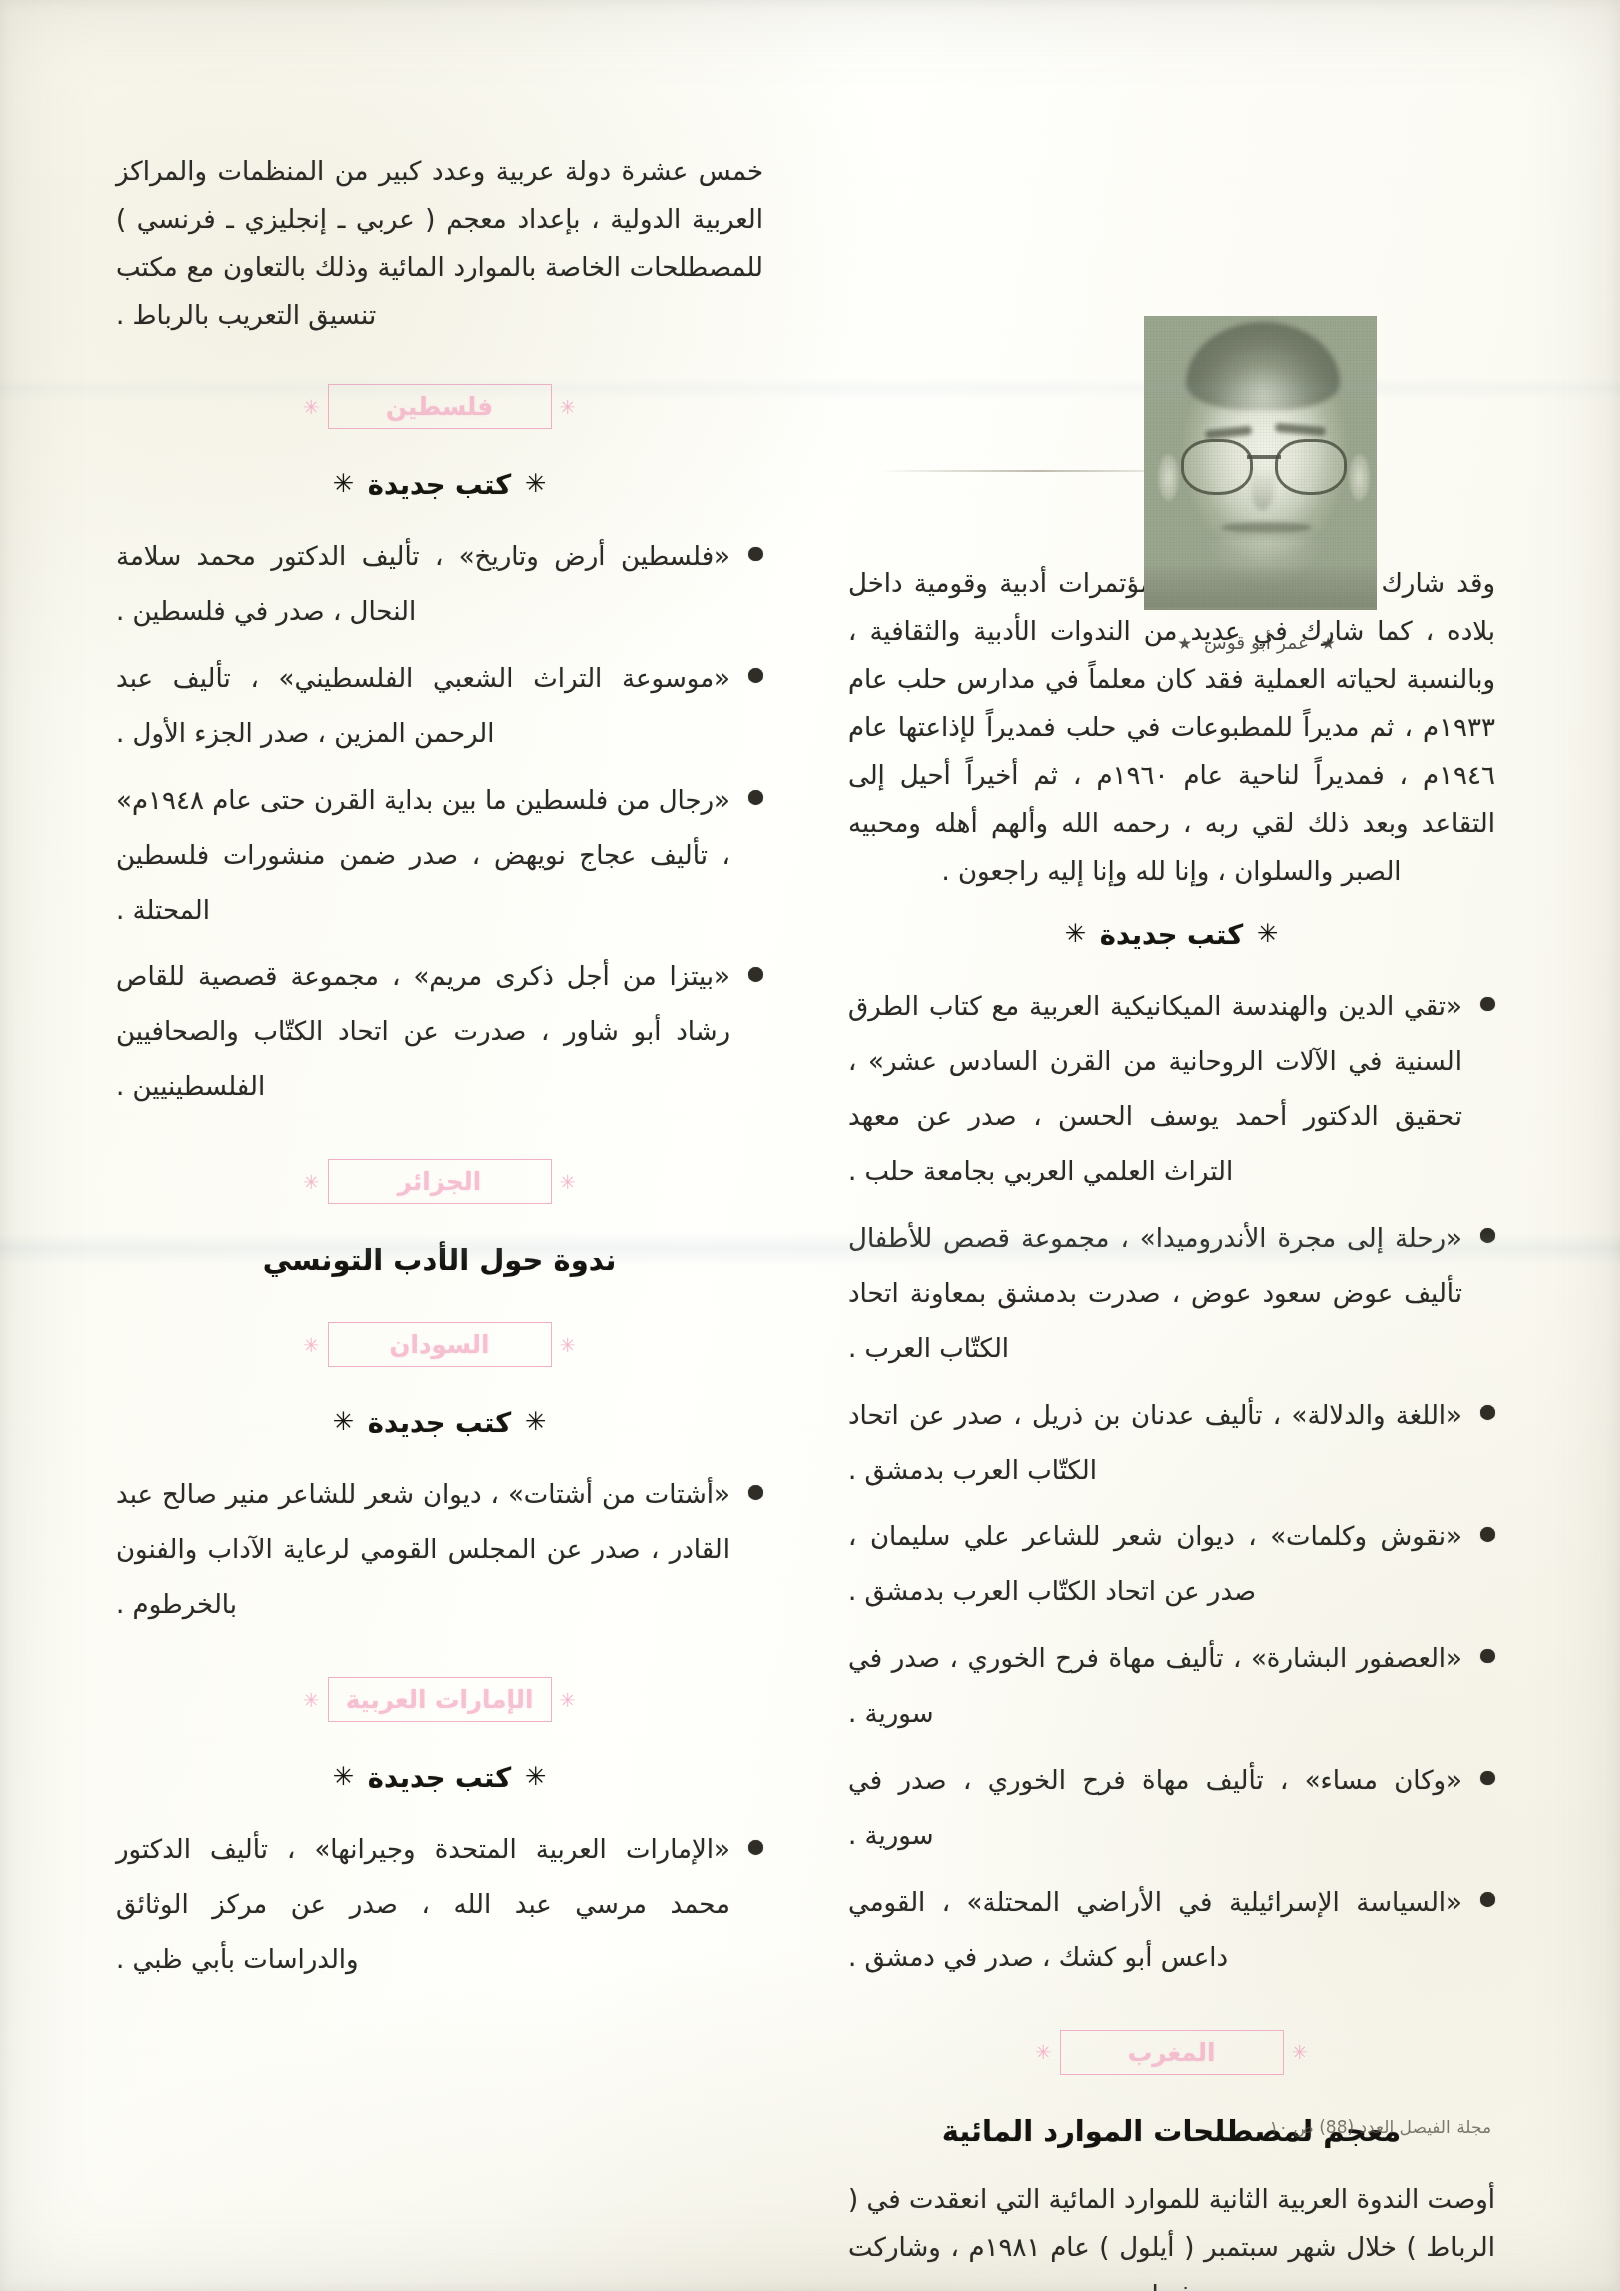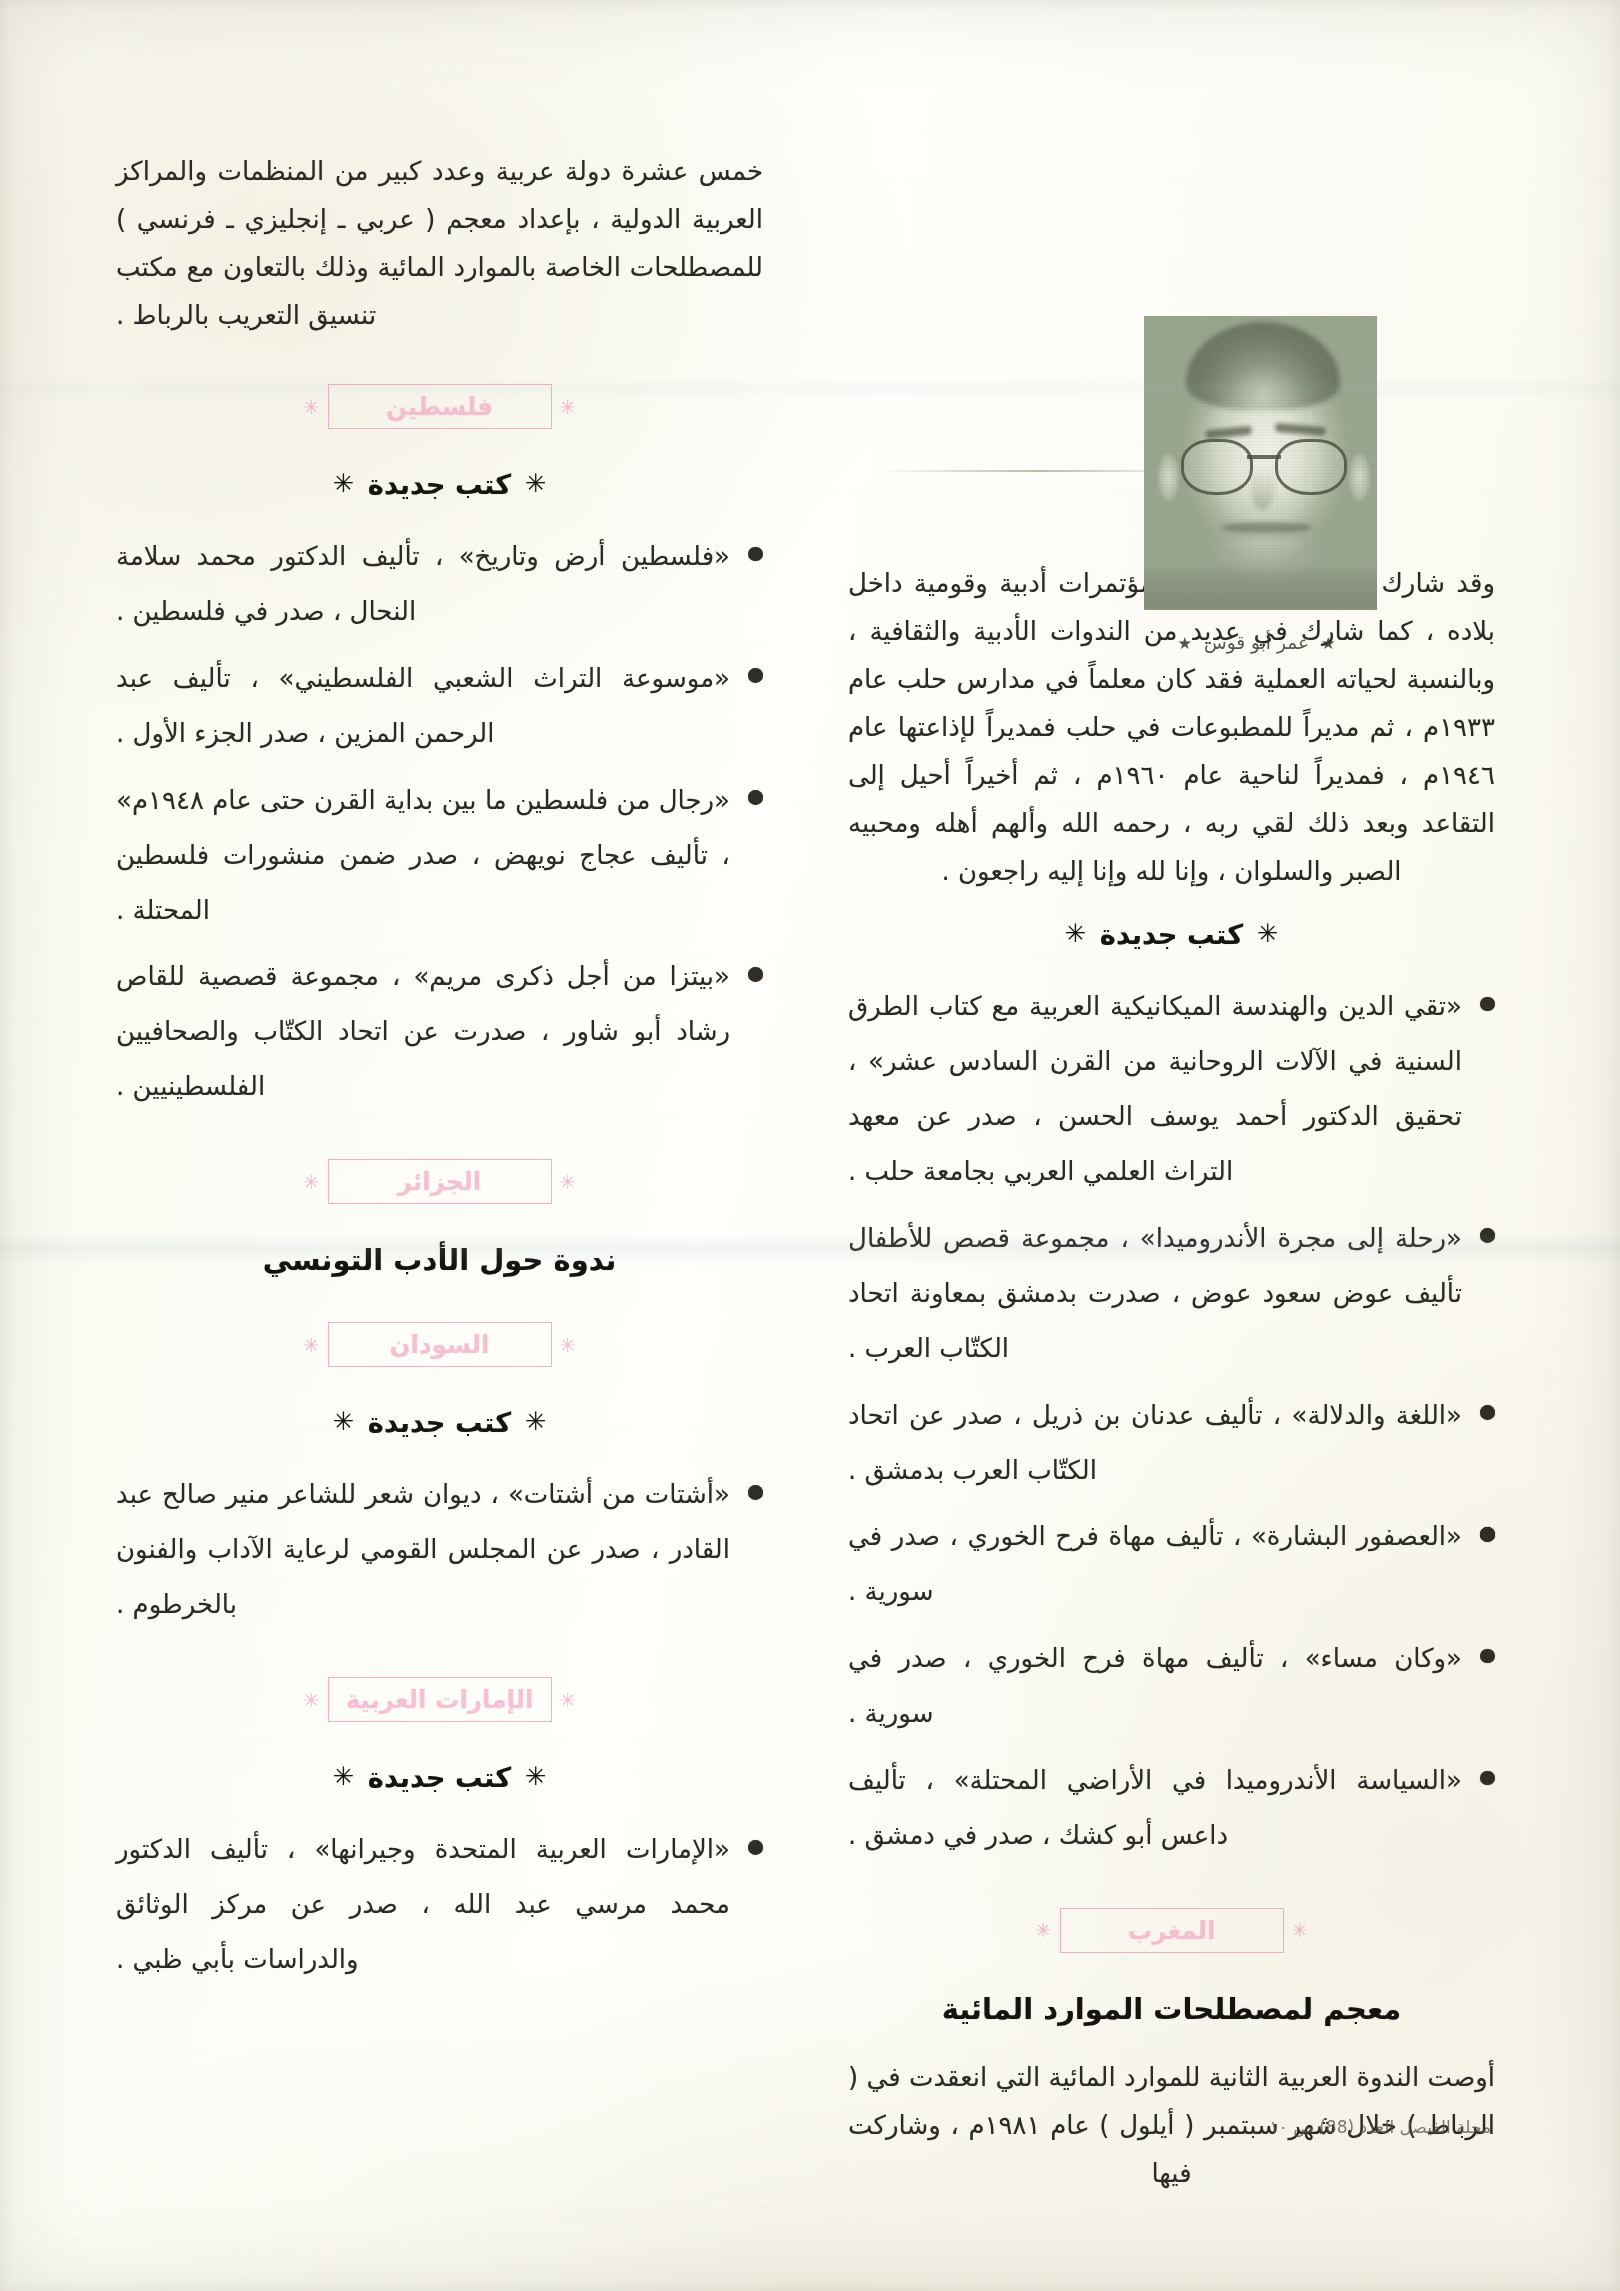--- a/index.html
+++ b/index.html
@@ -271,24 +271,24 @@
 
     <p class="para" style="margin-top:412px">وقد شارك إبَّان حياته في عدة مؤتمرات أدبية وقومية داخل بلاده ، كما شارك في عديد من الندوات الأدبية والثقافية ، وبالنسبة لحياته العملية فقد كان معلماً في مدارس حلب عام ١٩٣٣م ، ثم مديراً للمطبوعات في حلب فمديراً لإذاعتها عام ١٩٤٦م ، فمديراً لناحية عام ١٩٦٠م ، ثم أخيراً أحيل إلى التقاعد وبعد ذلك لقي ربه ، رحمه الله وألهم أهله ومحبيه الصبر والسلوان ، وإنا لله وإنا إليه راجعون .</p>
 
     <div class="stars-title">
       <span class="ast">✳</span><span>كتب جديدة</span><span class="ast">✳</span>
     </div>
 
     <div class="entry"><span class="dot"></span><span>«تقي الدين والهندسة الميكانيكية العربية مع كتاب الطرق السنية في الآلات الروحانية من القرن السادس عشر» ، تحقيق الدكتور أحمد يوسف الحسن ، صدر عن معهد التراث العلمي العربي بجامعة حلب .</span></div>
     <div class="entry"><span class="dot"></span><span>«رحلة إلى مجرة الأندروميدا» ، مجموعة قصص للأطفال تأليف عوض سعود عوض ، صدرت بدمشق بمعاونة اتحاد الكتّاب العرب .</span></div>
     <div class="entry"><span class="dot"></span><span>«اللغة والدلالة» ، تأليف عدنان بن ذريل ، صدر عن اتحاد الكتّاب العرب بدمشق .</span></div>
-    <div class="entry"><span class="dot"></span></div>
+    <div class="entry"><span class="dot"></span><span>«نقوش وكلمات» ، ديوان شعر للشاعر علي سليمان ، صدر عن اتحاد الكتّاب العرب بدمشق .</span></div>
     <div class="entry"><span class="dot"></span><span>«العصفور البشارة» ، تأليف مهاة فرح الخوري ، صدر في سورية .</span></div>
     <div class="entry"><span class="dot"></span><span>«وكان مساء» ، تأليف مهاة فرح الخوري ، صدر في سورية .</span></div>
-    <div class="entry"><span class="dot"></span><span>«السياسة الأندروميدا في الأراضي المحتلة» ، تأليف داعس أبو كشك ، صدر في دمشق .</span></div>
+    <div class="entry"><span class="dot"></span><span>«السياسة الإسرائيلية في الأراضي المحتلة» ، القومي داعس أبو كشك ، صدر في دمشق .</span></div>
 
     <div class="badge">
       <span class="bstar l">✳</span>
       <span class="btxt">المغرب</span>
       <span class="bstar r">✳</span>
     </div>
 
     <div class="sec-title">معجم لمصطلحات الموارد المائية</div>
 
     <p class="para">أوصت الندوة العربية الثانية للموارد المائية التي انعقدت في ( الرباط ) خلال شهر سبتمبر ( أيلول ) عام ١٩٨١م ، وشاركت فيها</p>

